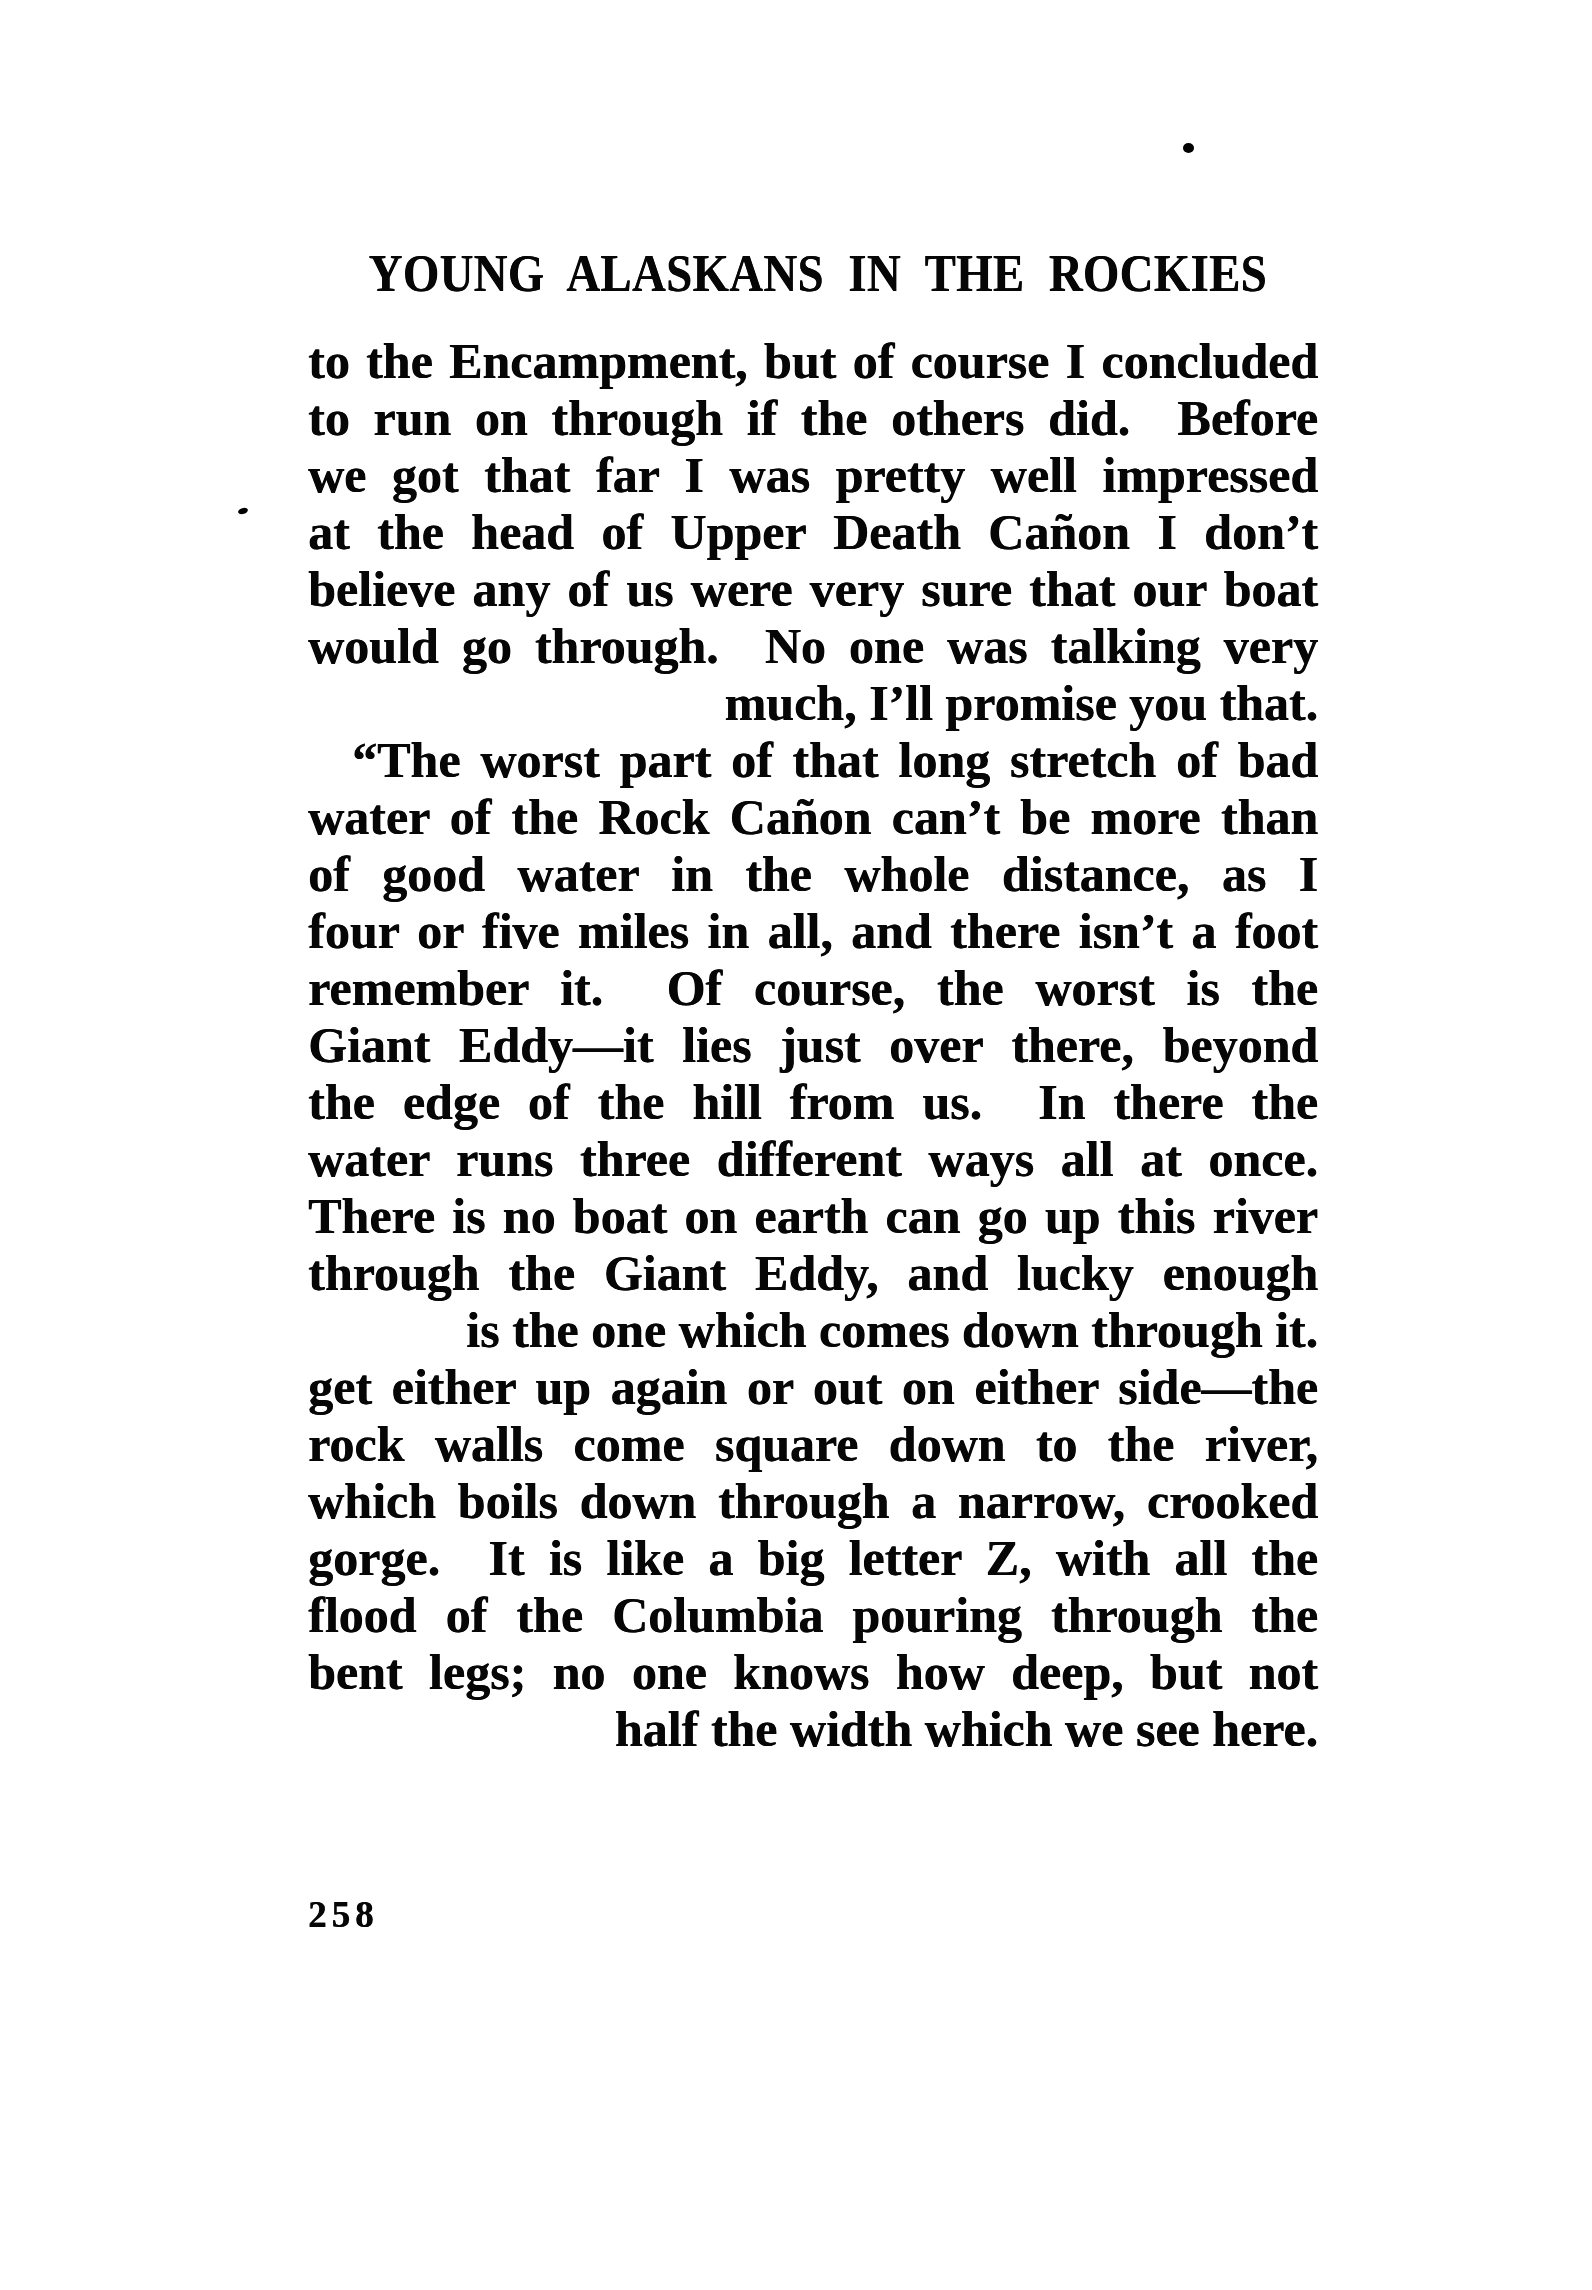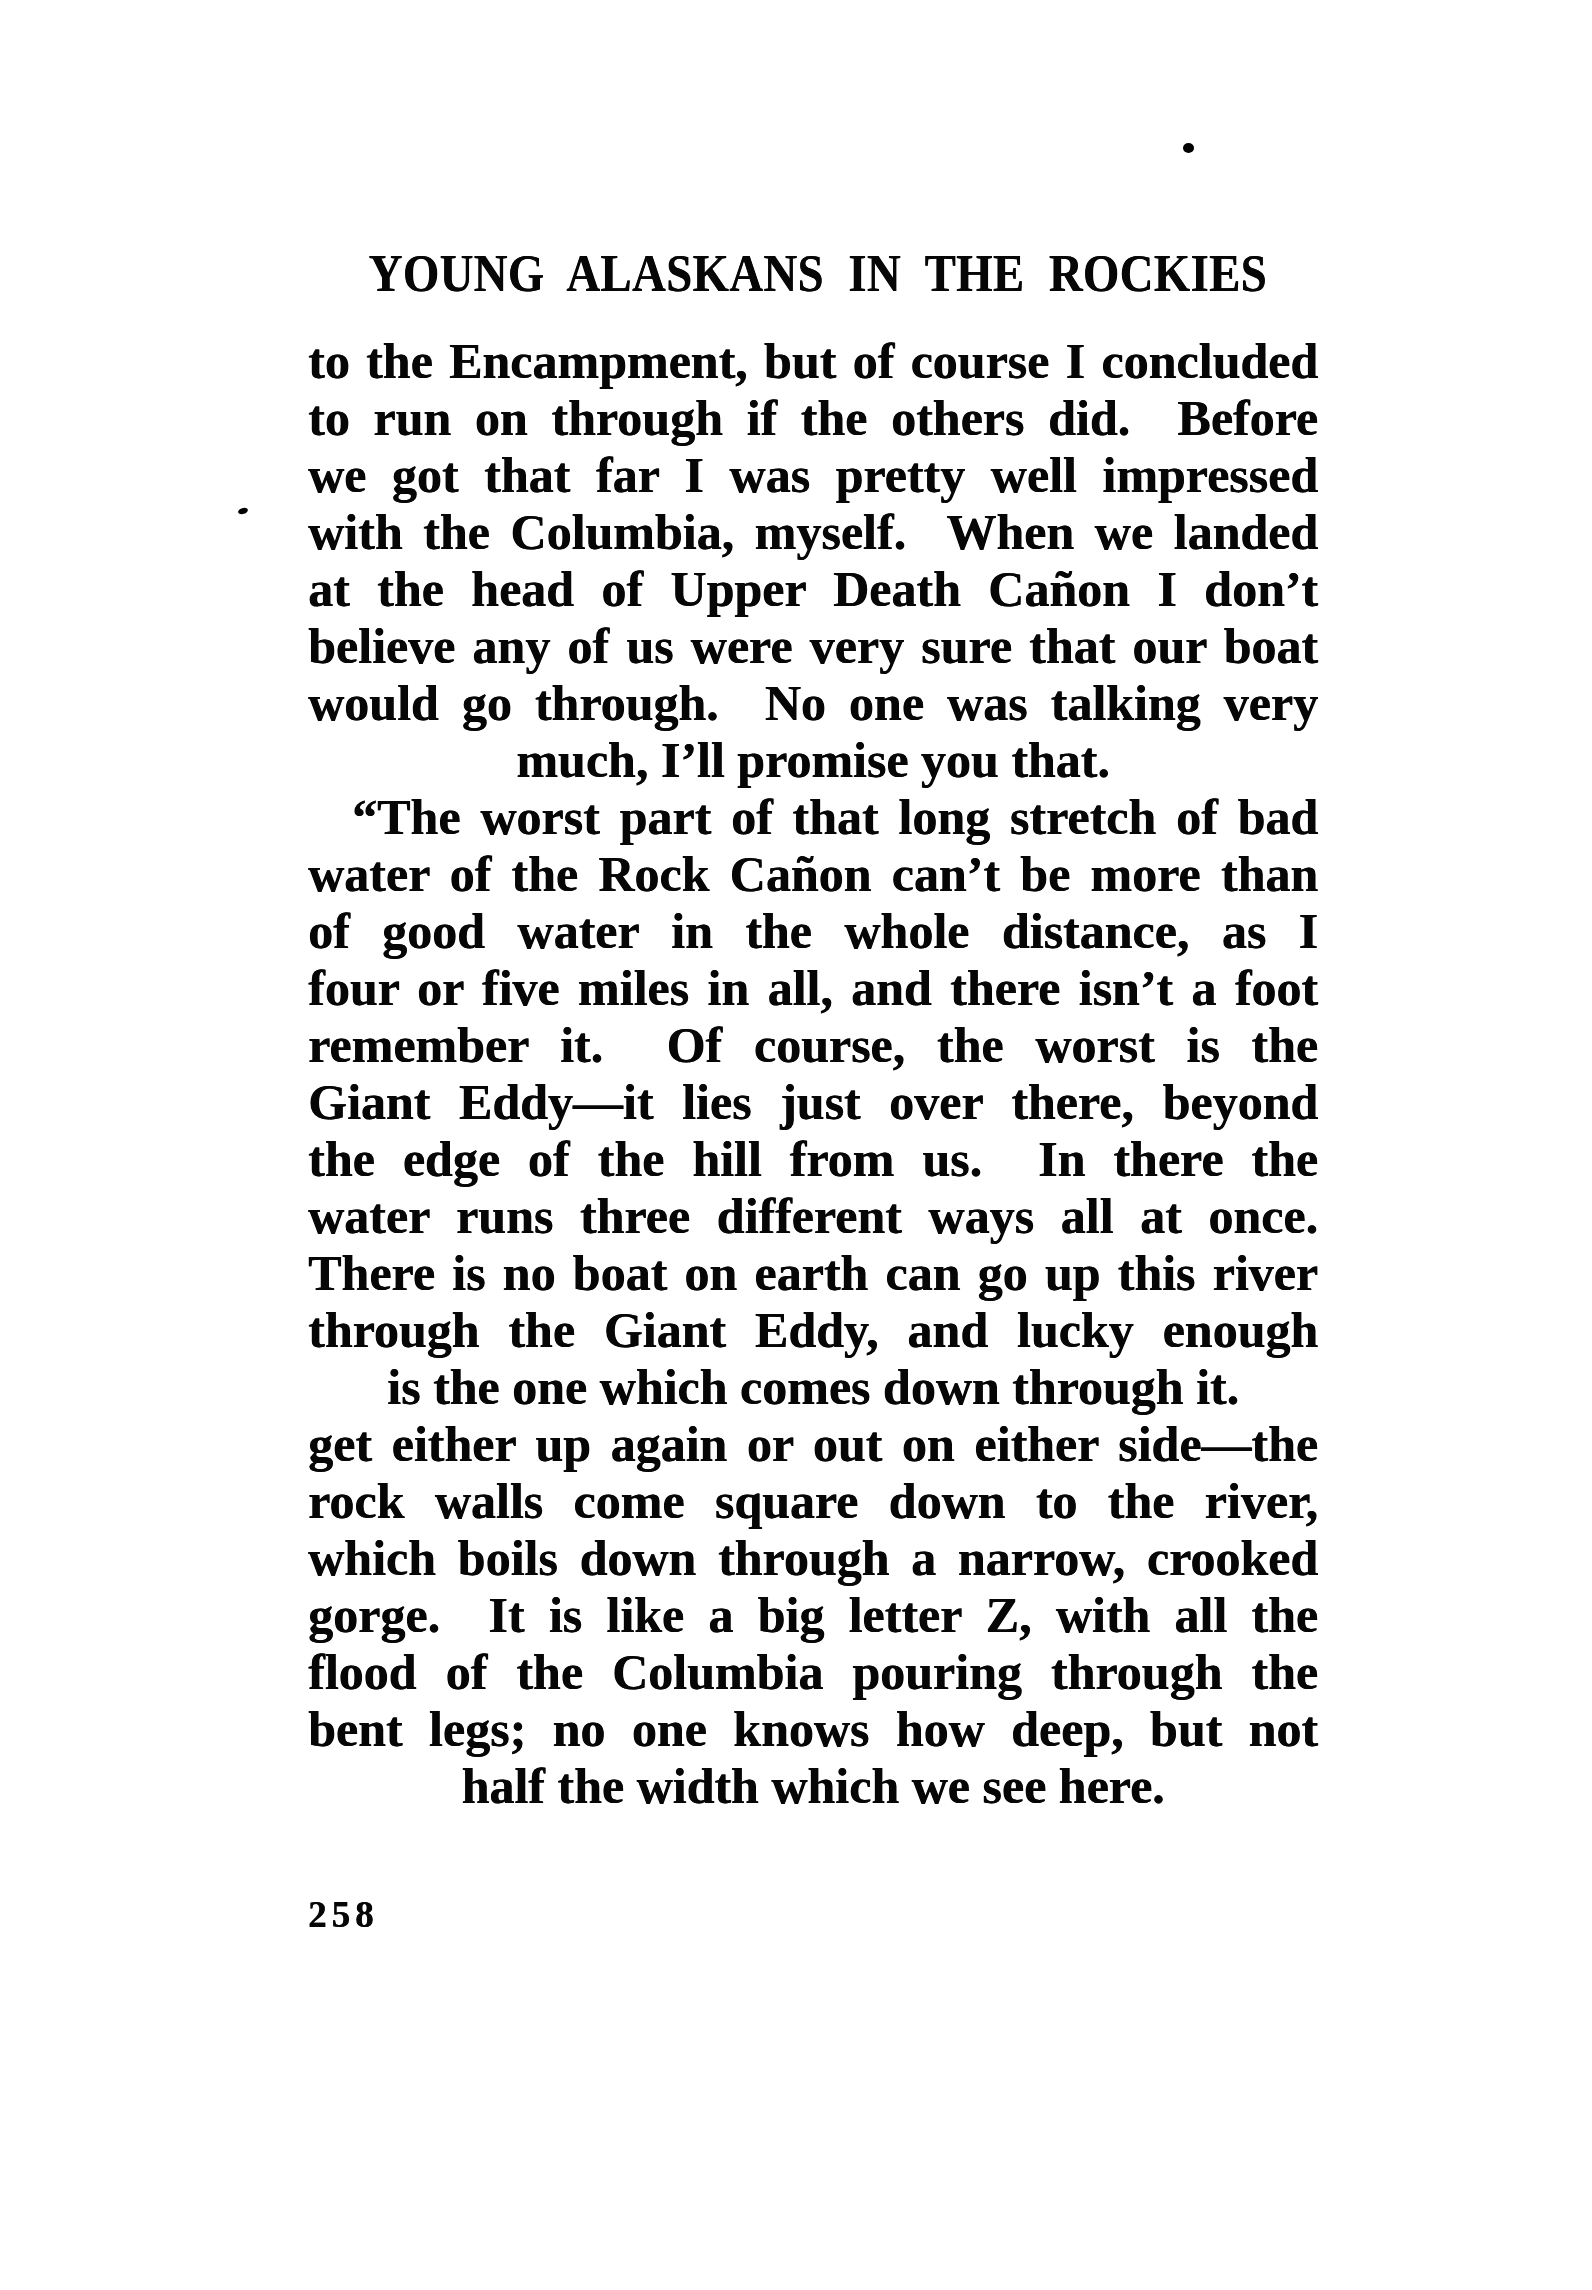--- a/index.html
+++ b/index.html
@@ -38,21 +38,21 @@
     top: 333px;
     left: 308px;
     width: 1010px;
     font-size: 50px;
     font-weight: bold;
     line-height: 57px;
     text-shadow: 0.5px 0 0 currentColor;
   }
   .line {
     height: 57px;
-    text-align: center;
+    text-align: right;
   }
   .line.j {
     text-align: justify;
     text-align-last: justify;
     text-justify: inter-word;
   }
   .line.ind {
     text-indent: 44px;
     font-family: Liberation Serif, serif;
   }
@@ -77,21 +77,20 @@
 </style>
 </head>
 <body>
 
 <div class="page">
   <h1 class="running-head">YOUNG ALASKANS IN THE ROCKIES</h1>
   <div class="body-text" id="body-lines">
       <div class="line j">to the Encampment, but of course I concluded</div>
       <div class="line j">to run on through if the others did.&nbsp; Before</div>
       <div class="line j">we got that far I was pretty well impressed</div>
-      <div class="line j">with the Columbia, myself.&nbsp; When we landed</div>
       <div class="line j">at the head of Upper Death Cañon I don’t</div>
       <div class="line j">believe any of us were very sure that our boat</div>
       <div class="line j">would go through.&nbsp; No one was talking very</div>
       <div class="line">much, I’ll promise you that.</div>
       <div class="line j ind">“The worst part of that long stretch of bad</div>
       <div class="line j">water of the Rock Cañon can’t be more than</div>
       <div class="line j">of good water in the whole distance, as I</div>
       <div class="line j">four or five miles in all, and there isn’t a foot</div>
       <div class="line j">remember it.&nbsp; Of course, the worst is the</div>
       <div class="line j">Giant Eddy—it lies just over there, beyond</div>

